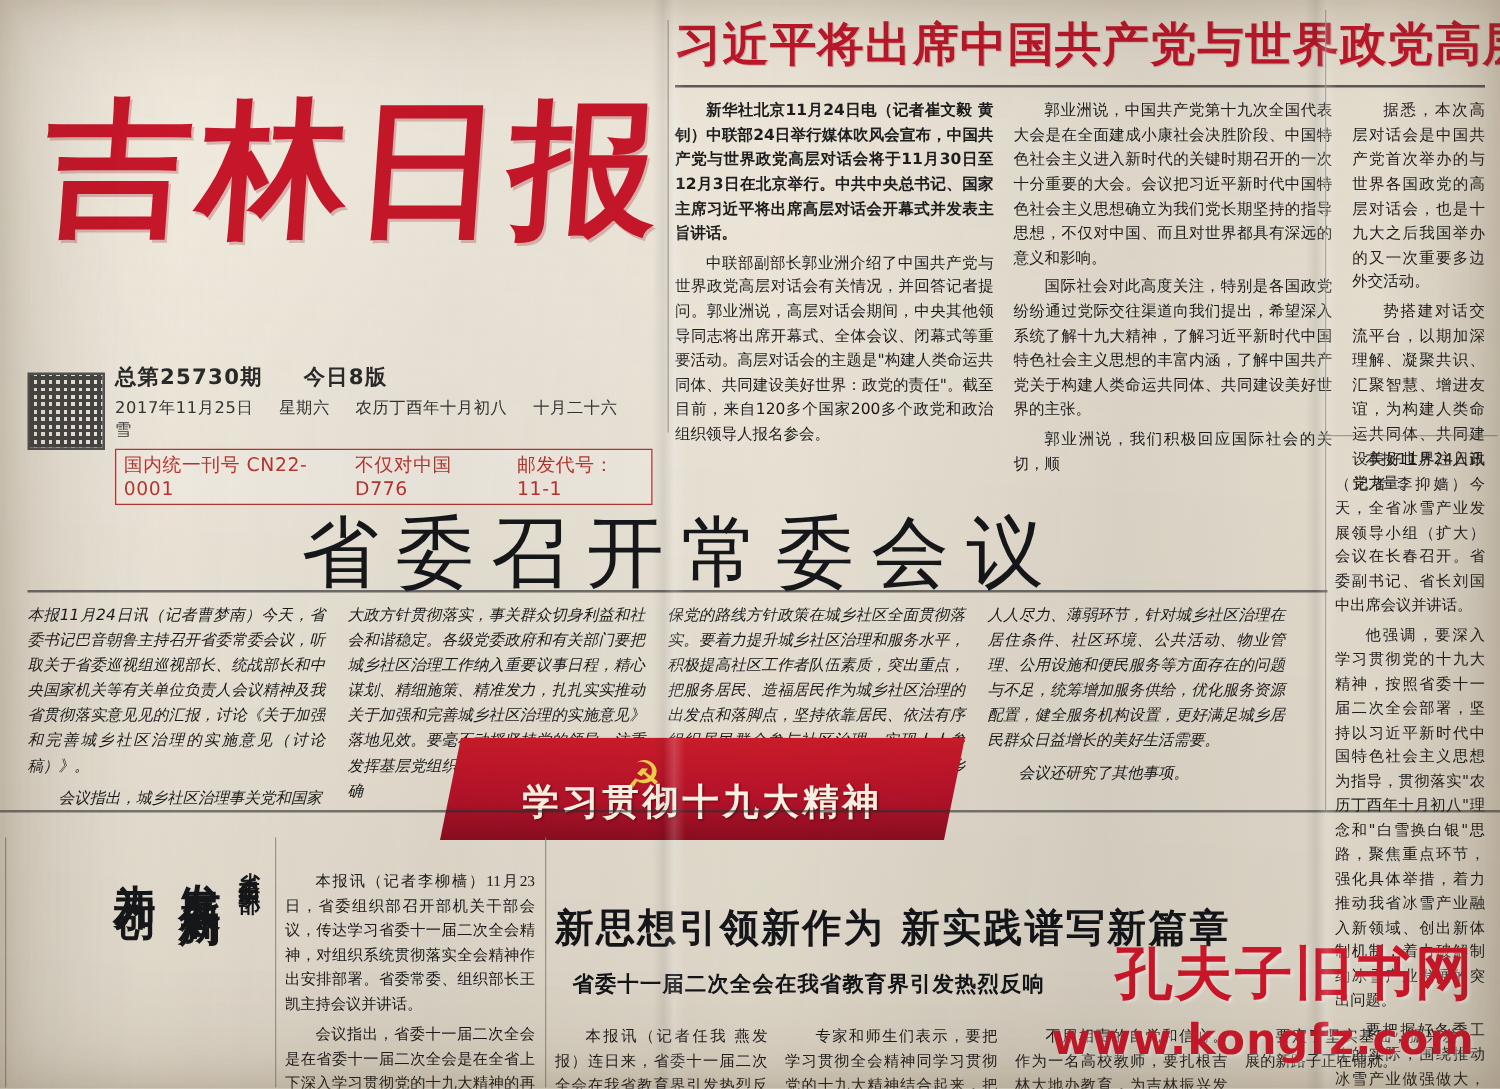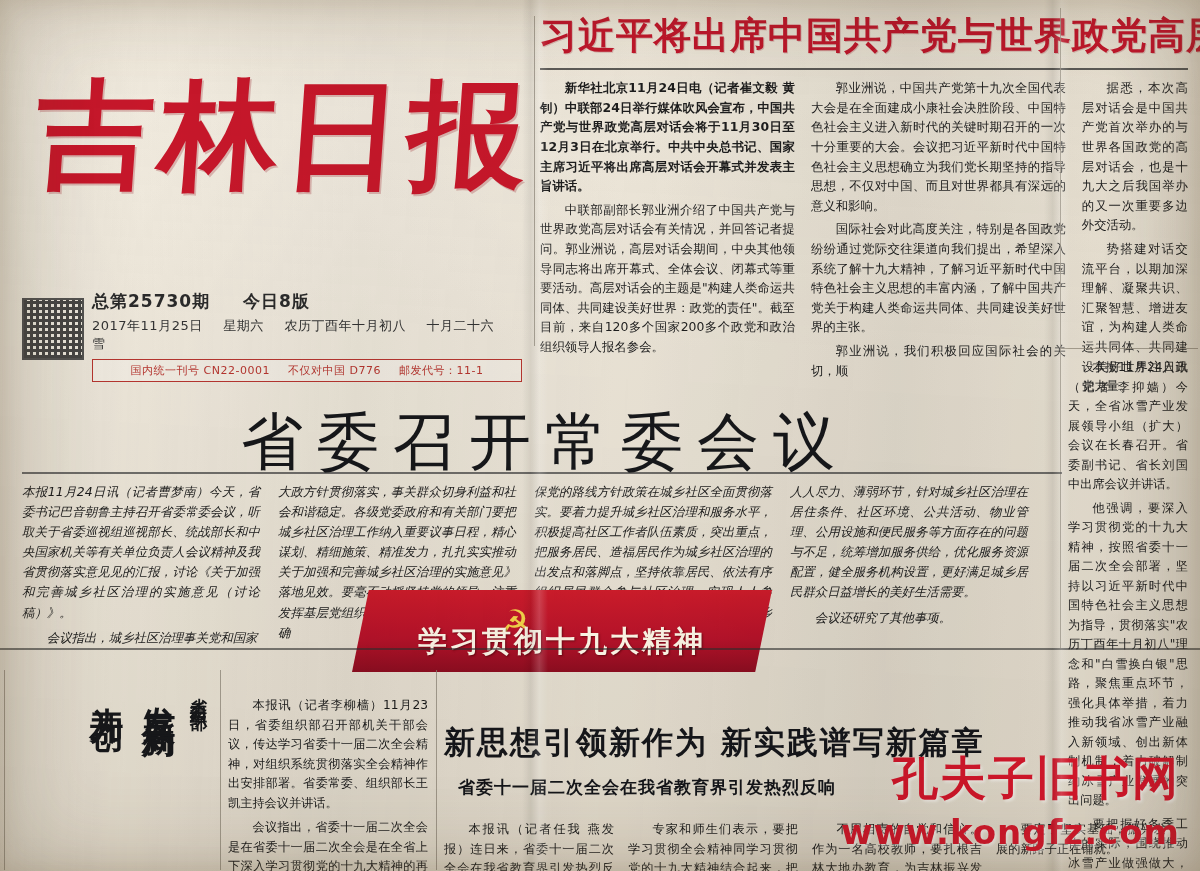--- a/index.html
+++ b/index.html
@@ -55,21 +55,21 @@
     opacity:.85;
   }
   .mast-lines{position:absolute;left:78px;top:274px;width:430px;color:#2a2a2a;}
   .mast-l1{font-size:17px;font-weight:700;letter-spacing:1px;margin-bottom:4px;}
   .mast-l1 span.issue{margin-right:26px;}
   .mast-l2{font-size:13px;letter-spacing:.5px;margin-bottom:6px;color:#333;}
   .mast-l2 span{margin-right:16px;text-align:center;}
   .mast-bar{
     display:flex;gap:18px;align-items:center;justify-content:center;
     border:1px solid #b7352f;color:#b7352f;
-    font-size:11px;padding:3px 6px;letter-spacing:.5px;
+    font-size:15px;padding:3px 6px;letter-spacing:.5px;
     background:rgba(255,255,255,.22);
   }
 
   
   .lead{position:absolute;left:540px;top:12px;width:648px;}
   .lead-head{
     color:#c0152a;
     font-family:"DejaVu Serif","Liberation Serif",serif;
     font-weight:700;
     font-size:37px;
@@ -140,21 +140,21 @@
   .lower{position:absolute;left:0;top:660px;width:1200px;height:211px;}
   .lbox{position:absolute;border:0;}
   .vert-title{
     writing-mode:vertical-rl;
     font-family:"DejaVu Serif","Liberation Serif",serif;
     font-weight:700;
     color:#16171a;
     letter-spacing:6px;
   }
   .l-col-text{font-size:12.2px;line-height:1.6;color:#1b1b1b;text-align:justify;}
-  .l-col-text p{margin:0 0 5px;text-indent:2em;}
+  .l-col-text p{margin:0 0 5px;text-indent:2em;font-family:Liberation Serif, serif;}
   .sub-head{
     font-family:"DejaVu Serif","Liberation Serif",serif;
     font-weight:700;font-size:31px;letter-spacing:2px;color:#15161a;white-space:nowrap;
   }
   .sub-head2{
     font-family:"DejaVu Serif","Liberation Serif",serif;
     font-weight:700;font-size:17px;letter-spacing:1px;color:#15161a;white-space:nowrap;
   }
 
   

